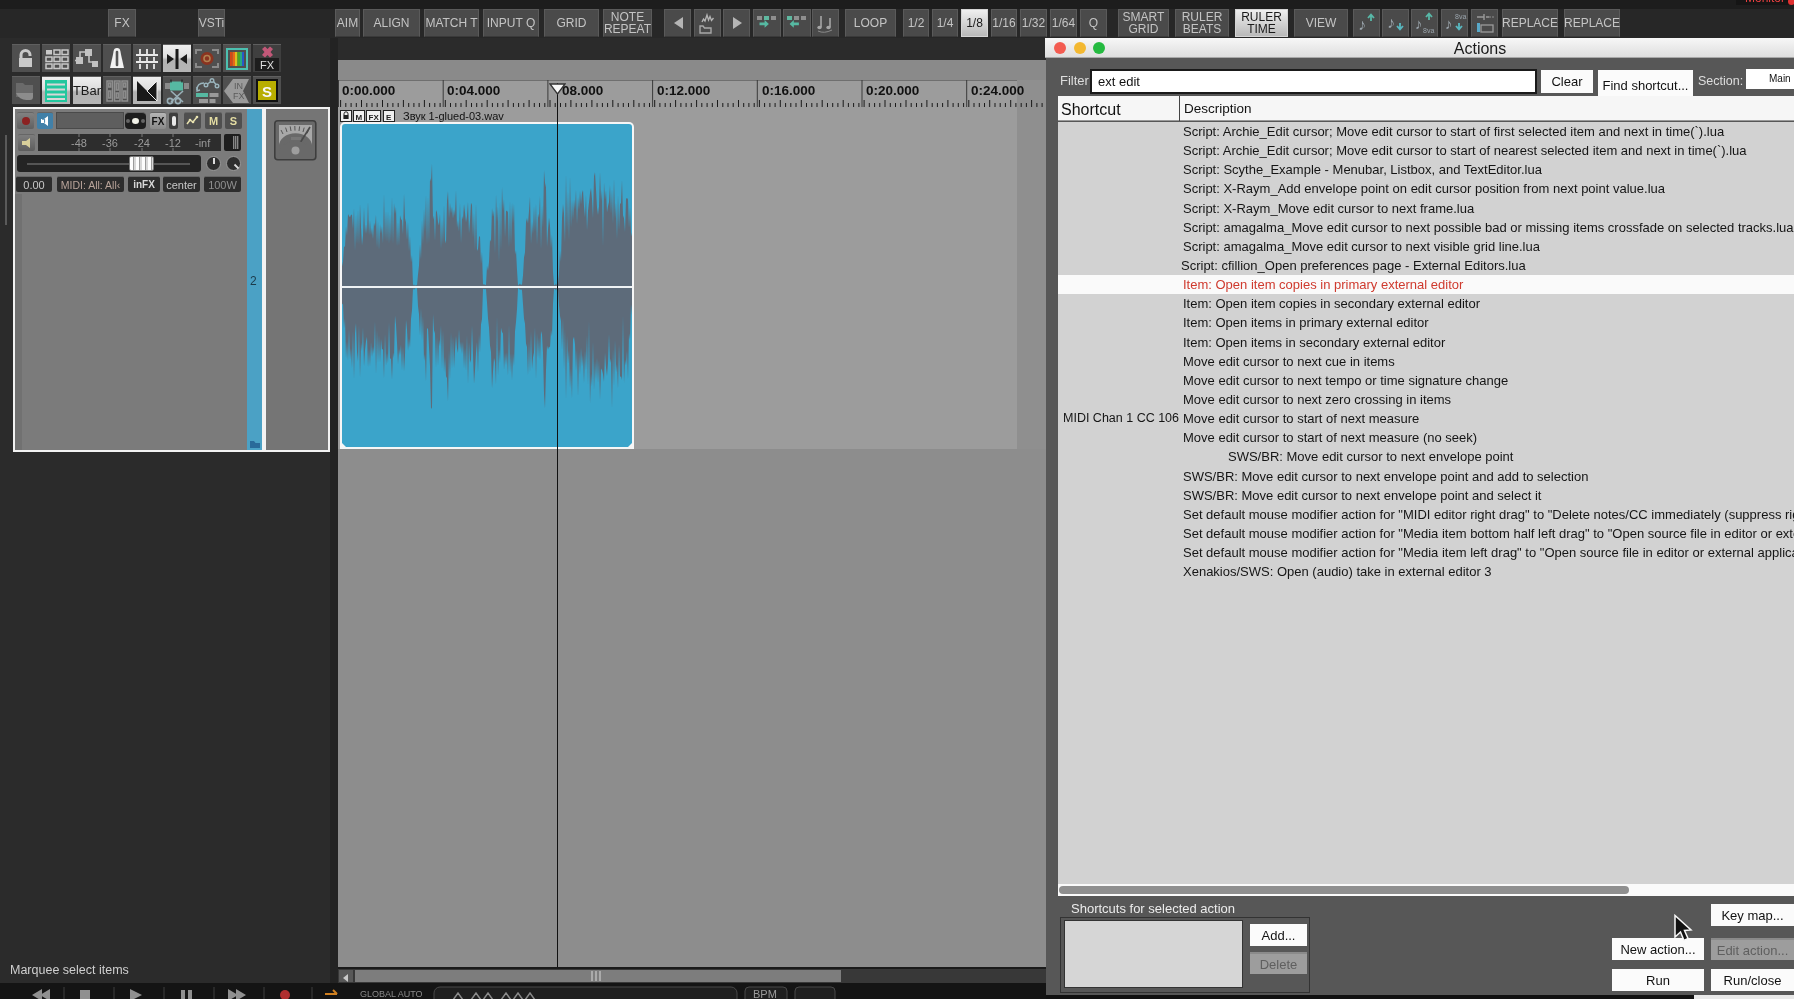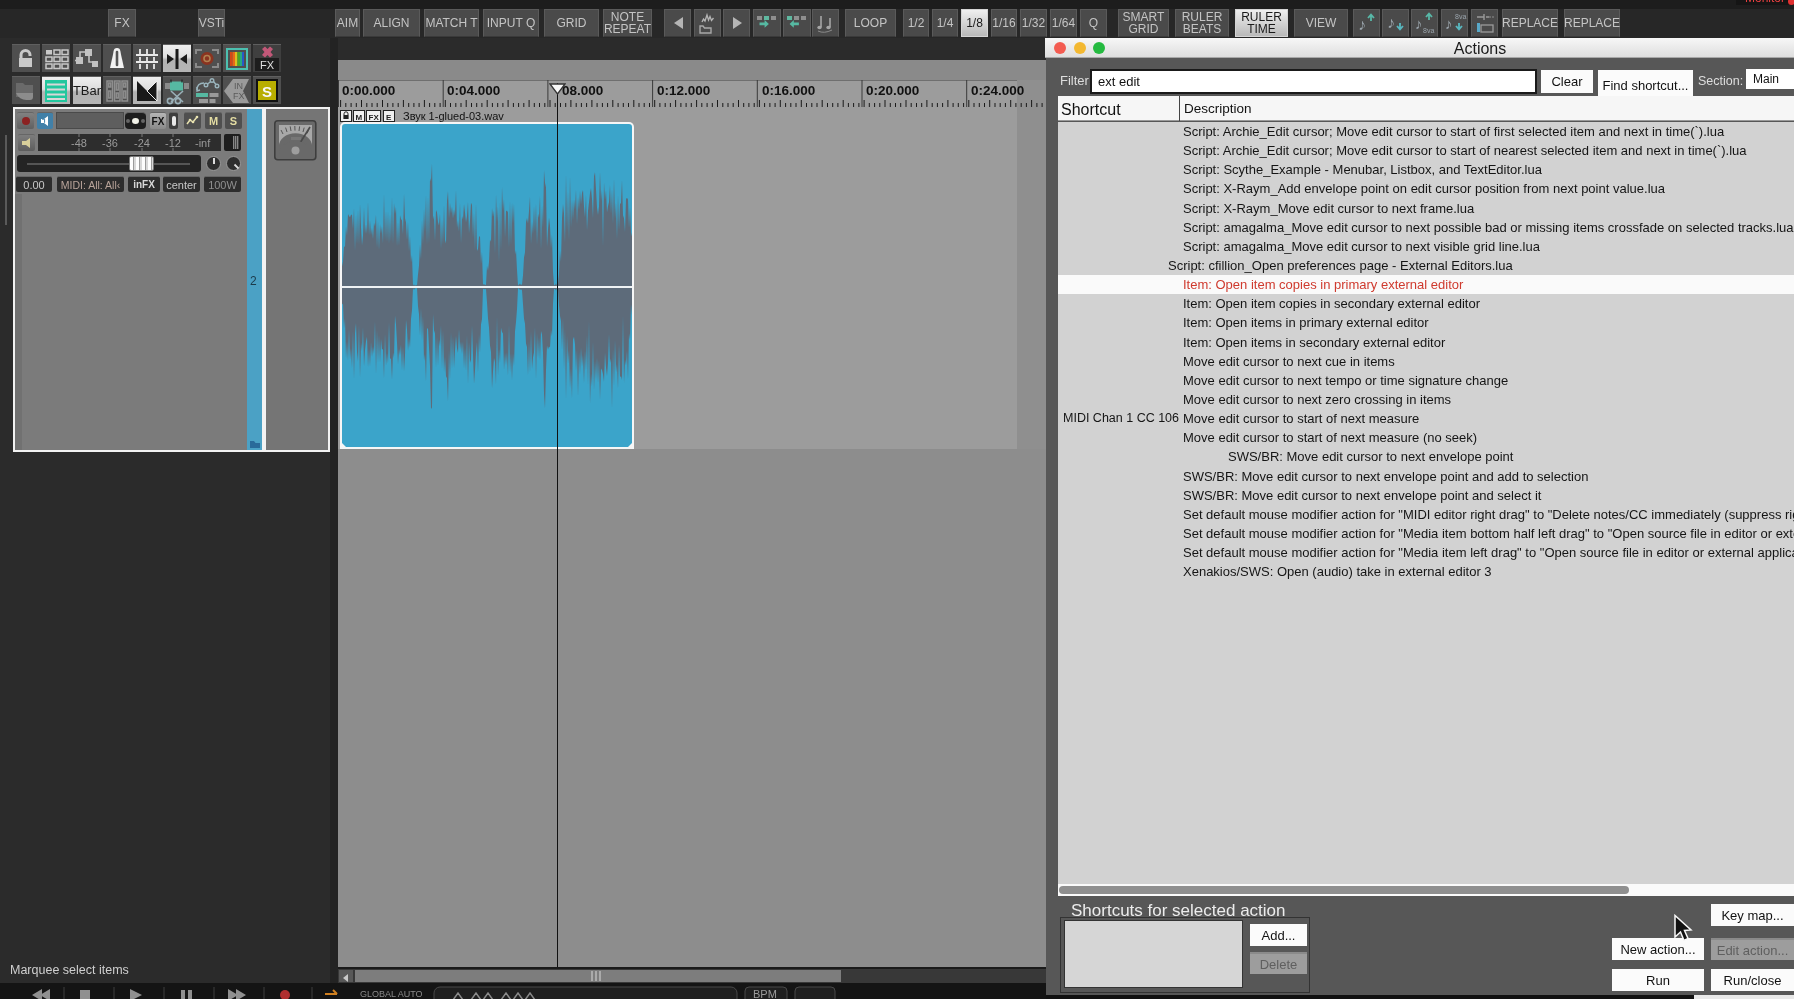--- a/index.html
+++ b/index.html
@@ -453,37 +453,37 @@
     <div class="abs" style="left:1054px;top:42px;width:12px;height:12px;border-radius:50%;background:#f35c51;"></div>
     <div class="abs" style="left:1074px;top:42px;width:12px;height:12px;border-radius:50%;background:#f3b831;"></div>
     <div class="abs" style="left:1093px;top:42px;width:12px;height:12px;border-radius:50%;background:#25ba40;"></div>
     <div class="abs" style="left:1420px;top:40px;width:120px;height:17px;text-align:center;font-size:16px;font-weight:400;color:#1a1a1a;">Actions</div>
 
     <div class="abs" style="left:1060px;top:73px;width:40px;height:15px;color:#dedede;font-size:13px;">Filter</div>
     <div class="abs" style="left:1090px;top:69px;width:447px;height:25px;background:#fff;border:2px solid #1a1a1a;font-size:13px;color:#111;line-height:21px;padding-left:6px;">ext edit</div>
     <div class="wbtn" style="left:1541px;top:70px;width:52px;height:23px;">Clear</div>
     <div class="wbtn" style="left:1598px;top:70px;width:95px;height:30px;text-align:right;">Find shortcut...</div>
     <div class="abs" style="left:1698px;top:74px;width:46px;height:15px;color:#dedede;font-size:12.5px;">Section:</div>
-    <div class="abs" style="left:1746px;top:69px;width:48px;height:20px;background:#fff;font-size:12px;color:#111;line-height:20px;padding-left:7px;">Main</div>
+    <div class="abs" style="left:1746px;top:69px;width:48px;height:20px;background:#fff;font-size:10px;color:#111;line-height:20px;padding-left:23px;">Main</div>
 
     <div class="abs" style="left:1058px;top:96px;width:736px;height:25px;background:#f6f6f6;border-bottom:1px solid #9a9a9a;"></div>
     <div class="abs" style="left:1061px;top:101px;width:100px;height:16px;font-size:16px;color:#111;">Shortcut</div>
     <div class="abs" style="left:1179px;top:96px;width:1px;height:25px;background:#444;"></div>
     <div class="abs" style="left:1184px;top:101px;width:130px;height:16px;font-size:13.5px;color:#111;">Description</div>
 
     <div class="abs" style="left:1058px;top:122px;width:736px;height:762px;background:#d2d2d2;" id="list">
       <div class="abs" style="left:0px;top:153.1px;width:736px;height:19.1px;background:#fafafa;"></div>
       <div class="row" style="left:125px;top:0.0px;">Script: Archie_Edit cursor; Move edit cursor to start of first selected item and next in time(`).lua</div>
       <div class="row" style="left:125px;top:19.1px;">Script: Archie_Edit cursor; Move edit cursor to start of nearest selected item and next in time(`).lua</div>
       <div class="row" style="left:125px;top:38.3px;">Script: Scythe_Example - Menubar, Listbox, and TextEditor.lua</div>
       <div class="row" style="left:125px;top:57.4px;">Script: X-Raym_Add envelope point on edit cursor position from next point value.lua</div>
       <div class="row" style="left:125px;top:76.6px;">Script: X-Raym_Move edit cursor to next frame.lua</div>
       <div class="row" style="left:125px;top:95.7px;">Script: amagalma_Move edit cursor to next possible bad or missing items crossfade on selected tracks.lua</div>
       <div class="row" style="left:125px;top:114.8px;">Script: amagalma_Move edit cursor to next visible grid line.lua</div>
-      <div class="row" style="left:110px;top:134.0px;">Script: cfillion_Open preferences page - External Editors.lua</div>
+      <div class="row" style="left:123px;top:134.0px;">Script: cfillion_Open preferences page - External Editors.lua</div>
       <div class="row" style="left:125px;top:153.1px;color:#cf3a2e;">Item: Open item copies in primary external editor</div>
       <div class="row" style="left:125px;top:172.3px;">Item: Open item copies in secondary external editor</div>
       <div class="row" style="left:125px;top:191.4px;">Item: Open items in primary external editor</div>
       <div class="row" style="left:125px;top:210.5px;">Item: Open items in secondary external editor</div>
       <div class="row" style="left:125px;top:229.7px;">Move edit cursor to next cue in items</div>
       <div class="row" style="left:125px;top:248.8px;">Move edit cursor to next tempo or time signature change</div>
       <div class="row" style="left:125px;top:268.0px;">Move edit cursor to next zero crossing in items</div>
       <div class="row" style="left:125px;top:287.1px;">Move edit cursor to start of next measure</div>
       <div class="row" style="left:5px;top:287.1px;width:119px;font-size:12.5px;">MIDI Chan 1 CC 106</div>
       <div class="row" style="left:125px;top:306.2px;">Move edit cursor to start of next measure (no seek)</div>
@@ -492,21 +492,21 @@
       <div class="row" style="left:125px;top:363.7px;">SWS/BR: Move edit cursor to next envelope point and select it</div>
       <div class="row" style="left:125px;top:382.8px;">Set default mouse modifier action for "MIDI editor right drag" to "Delete notes/CC immediately (suppress rig</div>
       <div class="row" style="left:125px;top:401.9px;">Set default mouse modifier action for "Media item bottom half left drag" to "Open source file in editor or exte</div>
       <div class="row" style="left:125px;top:421.1px;">Set default mouse modifier action for "Media item left drag" to "Open source file in editor or external applica</div>
       <div class="row" style="left:125px;top:440.2px;">Xenakios/SWS: Open (audio) take in external editor 3</div>
     </div>
 
     <div class="abs" style="left:1058px;top:884px;width:736px;height:12px;background:#fafafa;"></div>
     <div class="abs" style="left:1059px;top:886px;width:570px;height:8px;border-radius:4px;background:#8f8f8f;"></div>
 
-    <div class="abs" style="left:1071px;top:901px;width:250px;height:15px;color:#ececec;font-size:17px;">Shortcuts for selected action</div>
+    <div class="abs" style="left:1071px;top:901px;width:250px;height:15px;color:#ececec;font-size:13px;">Shortcuts for selected action</div>
     <div class="abs" style="left:1060px;top:917px;width:250px;height:76px;border:1px solid #333;"></div>
     <div class="abs" style="left:1064px;top:920px;width:179px;height:68px;background:#d6d6d6;border:1px solid #333;"></div>
     <div class="wbtn" style="left:1250px;top:924px;width:57px;height:22px;">Add...</div>
     <div class="gbtn" style="left:1250px;top:952px;width:57px;height:22px;">Delete</div>
     <div class="wbtn" style="left:1711px;top:904px;width:83px;height:22px;">Key map...</div>
     <div class="wbtn" style="left:1612px;top:938px;width:92px;height:22px;">New action...</div>
     <div class="gbtn" style="left:1711px;top:938px;width:83px;height:22px;">Edit action...</div>
     <div class="wbtn" style="left:1612px;top:969px;width:92px;height:22px;">Run</div>
     <div class="wbtn" style="left:1711px;top:969px;width:83px;height:22px;">Run/close</div>
     <svg class="abs" style="left:1672px;top:914px;" width="22" height="30">

